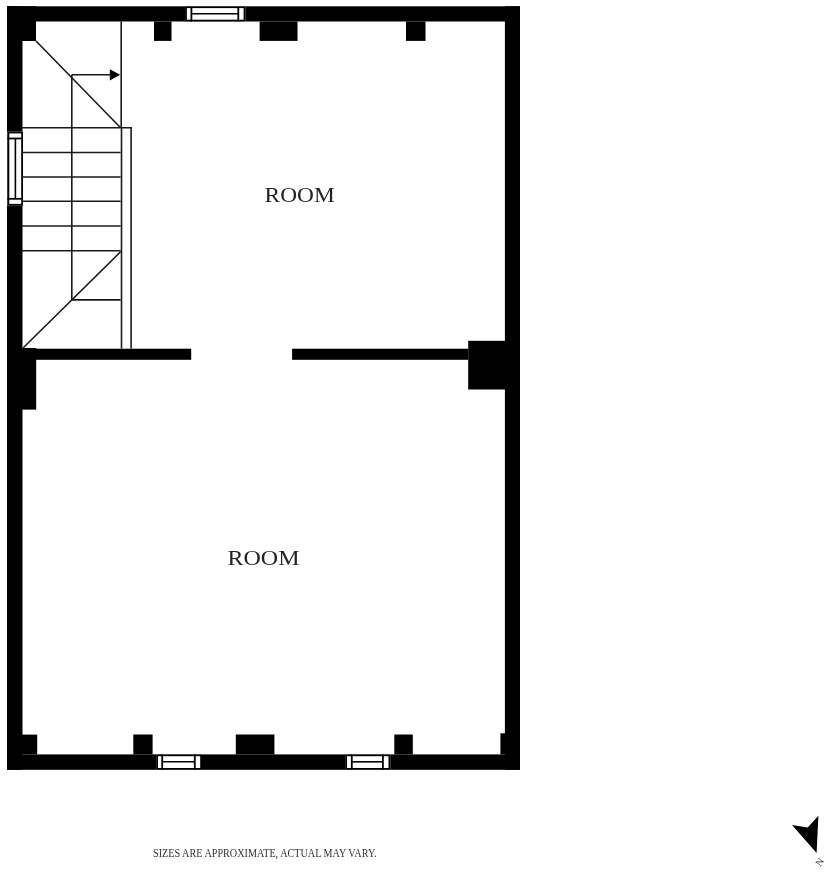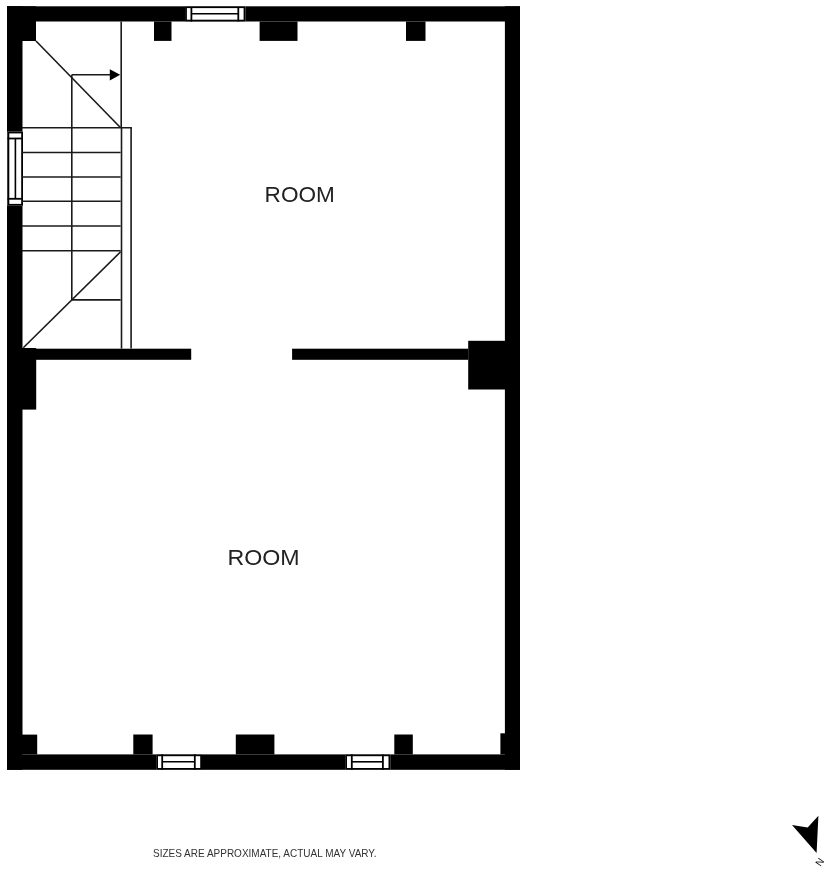--- a/index.html
+++ b/index.html
@@ -1,17 +1,17 @@
 <!DOCTYPE html>
 <html><head>
 <meta charset="utf-8">
 <style>
   html,body{margin:0;padding:0;background:#ffffff;}
   .page{position:relative;width:829px;height:872px;background:#ffffff;overflow:hidden;
-        font-family:Liberation Sans, sans-serif;}
+        font-family:Liberation Serif, serif;}
   svg{position:absolute;left:0;top:0;}
 </style>
 </head>
 <body>
 <div class="page">
 <svg width="829" height="872" viewBox="0 0 829 872">
 
   <rect x="0" y="0" width="829" height="872" fill="#ffffff"></rect>
 
   <rect x="22" y="21.5" width="483" height="327" fill="#ffffff"></rect>

